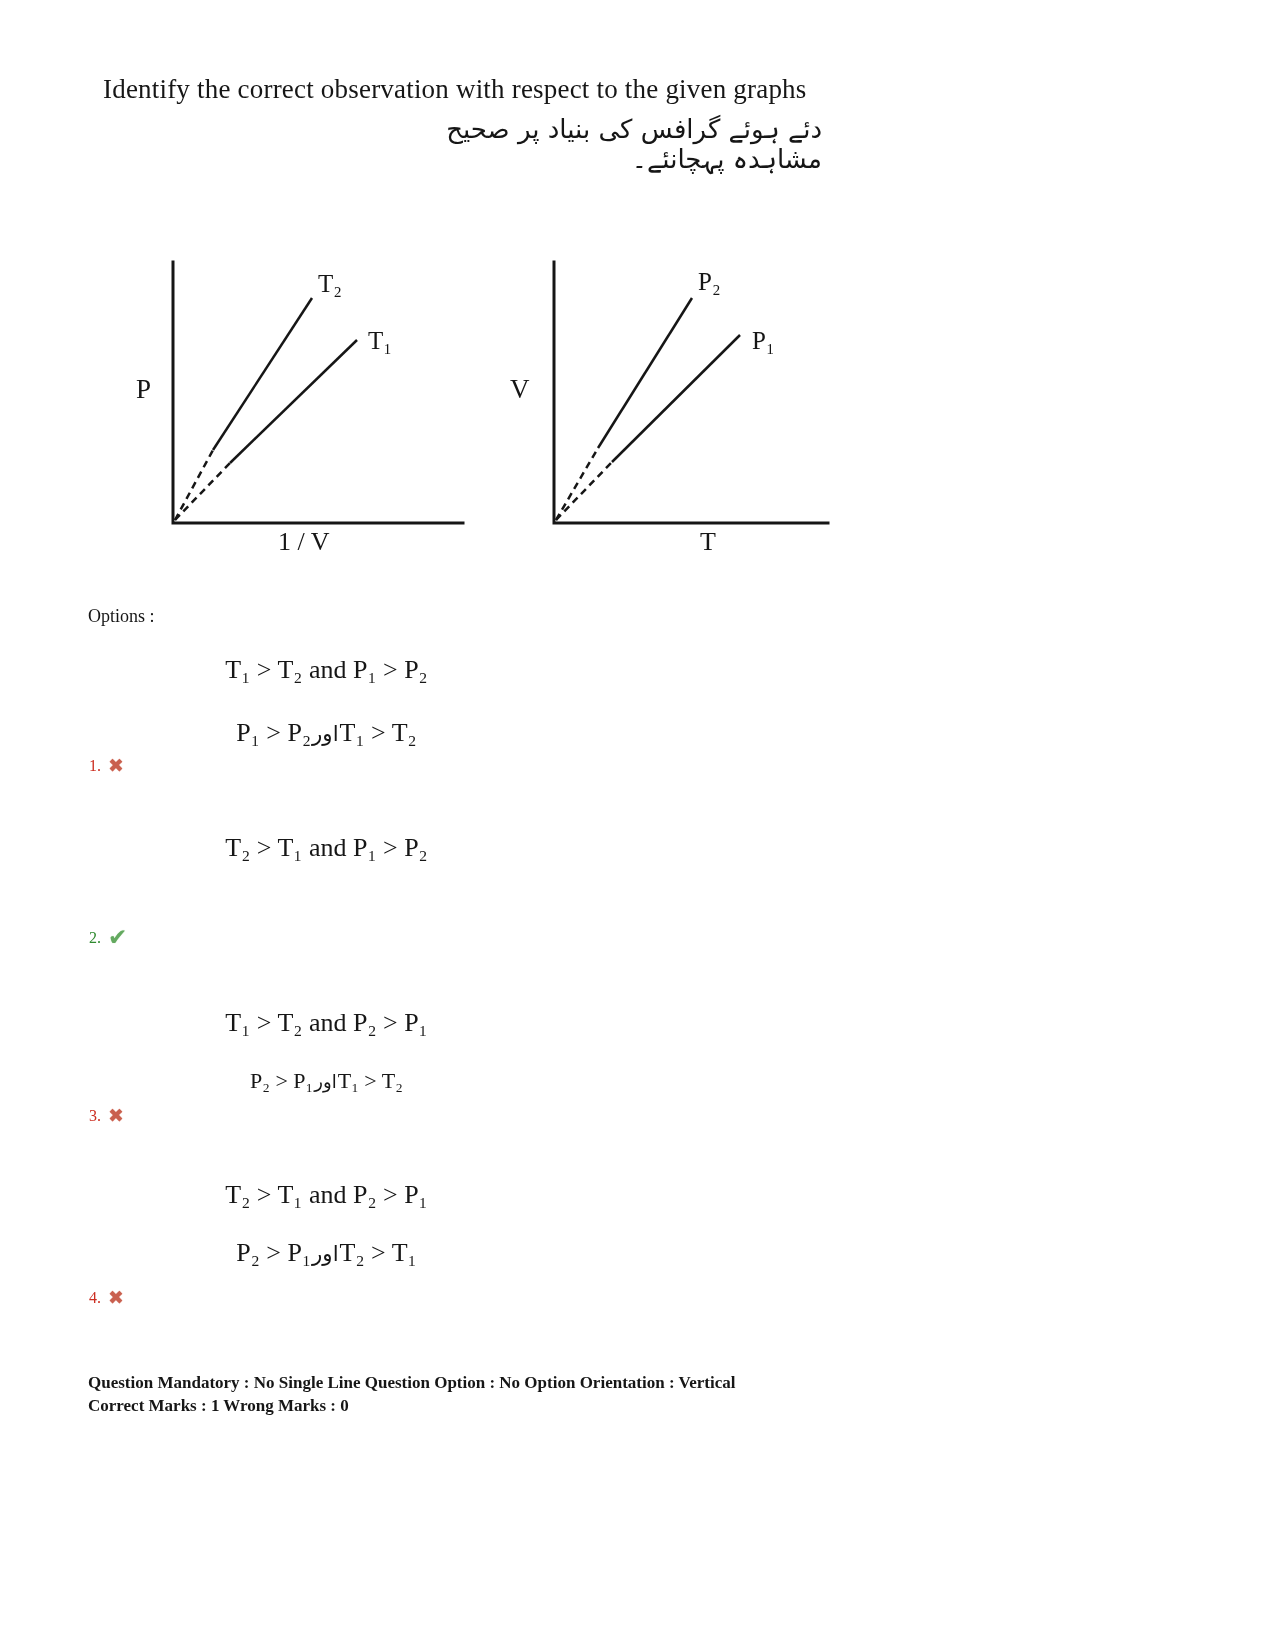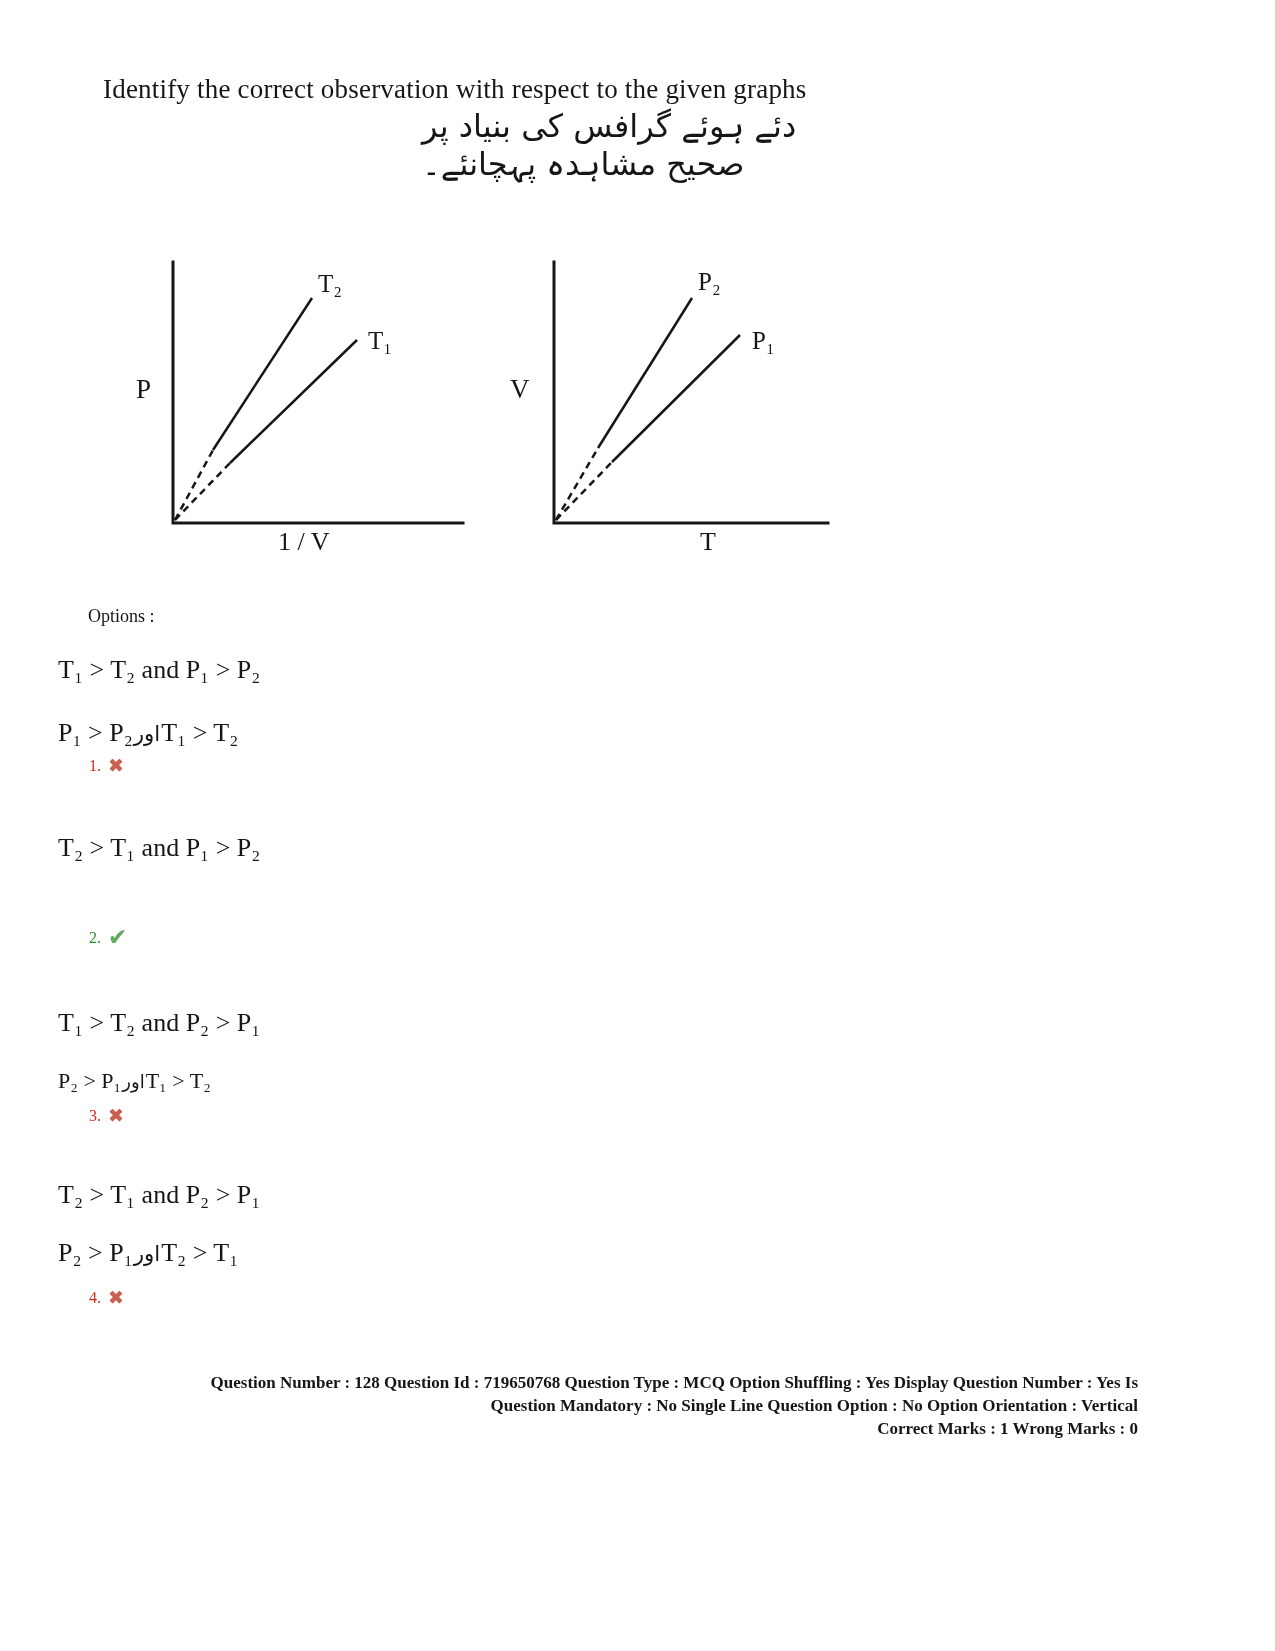--- a/index.html
+++ b/index.html
@@ -1,27 +1,27 @@
 <!DOCTYPE html>
 <html><head>
 <meta charset="utf-8">
 <style>
   html,body { margin:0; padding:0; background:#ffffff; }
   .page {
     position:relative; width:1275px; height:1651px; background:#ffffff;
     font-family:"Liberation Serif","DejaVu Serif",serif; color:#161616; overflow:hidden;
   }
-  .abs { position:absolute;text-align:right; }
+  .abs { position:absolute; }
   .q-title { left:103px; top:74px; font-size:27px; letter-spacing:0.2px; }
-  .urdu-title { left:422px; top:107px; width:400px; text-align:left; font-size:32px; direction:rtl;
+  .urdu-title { left:422px; top:114px; width:400px; text-align:right; font-size:26px; direction:rtl;
     font-family:"DejaVu Sans","Liberation Serif",serif; }
   svg.graph { position:absolute; }
   svg.graph text { font-family:"Liberation Serif","DejaVu Serif",serif; fill:#161616; }
   .options-header { left:88px; top:606px; font-size:18px; font-weight:normal; }
-  .opt-line { left:13px; width:555px; text-align:left;padding-left:45px; }
+  .opt-line { left:4px; width:555px; text-align:center;padding-left:45px; }
   .fs26 { font-size:26px; }
   .fs24 { font-size:22px; }
   .fs21 { font-size:21px; }
   .urdu-word { direction:rtl; unicode-bidi:isolate; font-family:"DejaVu Sans","Liberation Serif",serif;
     font-size:0.82em; margin:0 1px; }
   .marker { left:89px; display:flex; align-items:center; gap:7px; }
   .marker-number { font-size:16px; }
   .marker.wrong  .marker-number { color:#cc2d20; }
   .marker.correct .marker-number { color:#2f8a2f; }
   .marker-icon { line-height:1; }
@@ -85,18 +85,17 @@
   </div>
 
   <div class="abs opt-line fs26" style="top:1180px">T₂ &gt; T₁ and P₂ &gt; P₁</div>
   <div class="abs opt-line fs26" style="top:1238px"><span>P₂ &gt; P₁</span><span class="urdu-word" dir="rtl">اور</span><span>T₂ &gt; T₁</span></div>
   <div class="abs marker wrong" style="top:1288px">
     <span class="marker-number">4.</span>
     <span class="marker-icon">✖</span>
   </div>
 
   <div class="abs footer">
-    <div>Question Number : 128 Question Id : 719650768 Question Type : MCQ Option Shuffling : Yes Display Question Number : Yes Is</div>
     <div>Question Mandatory : No Single Line Question Option : No Option Orientation : Vertical</div>
     <div class="marks">Correct Marks : 1 Wrong Marks : 0</div>
   </div>
 
 </div>
 
 </body></html>

